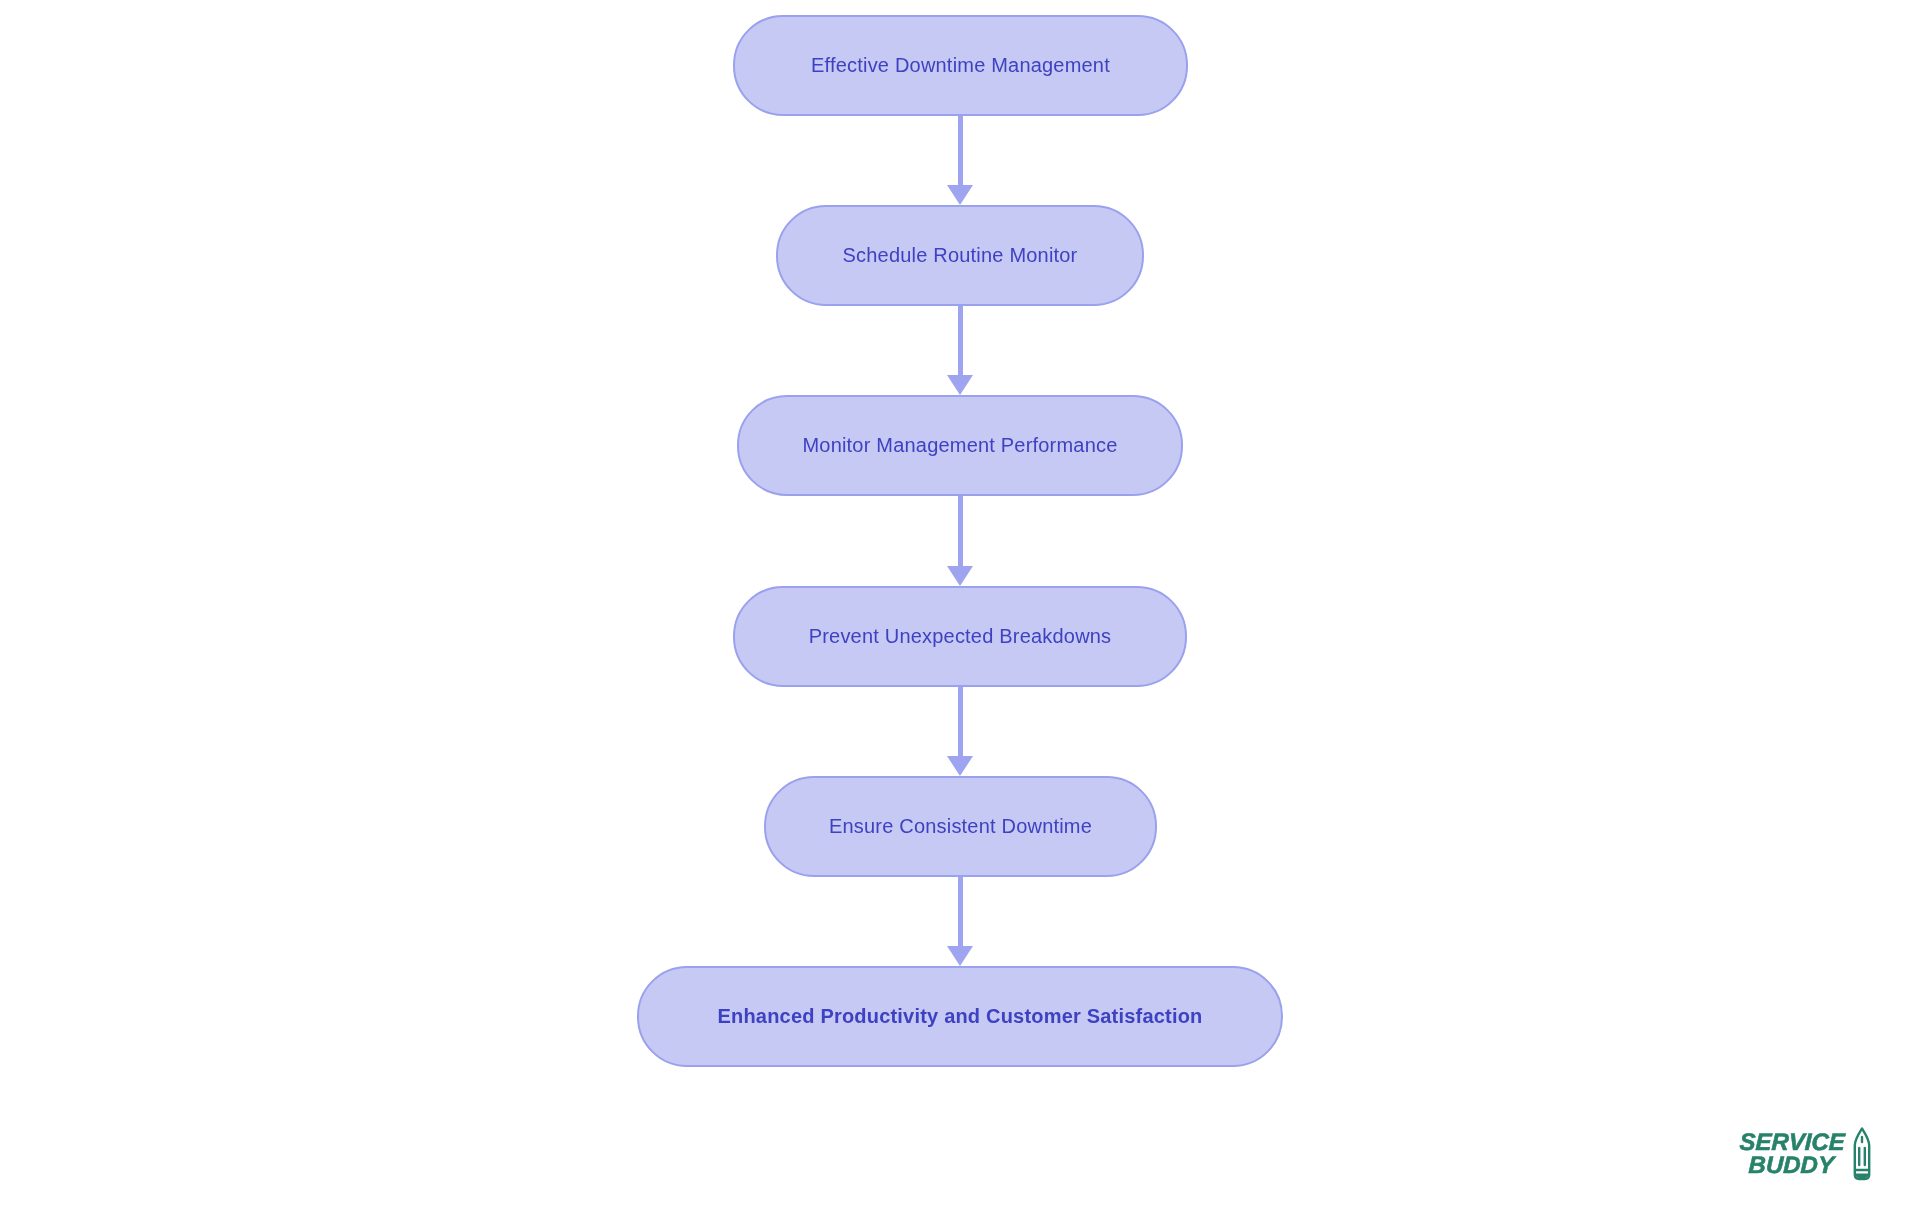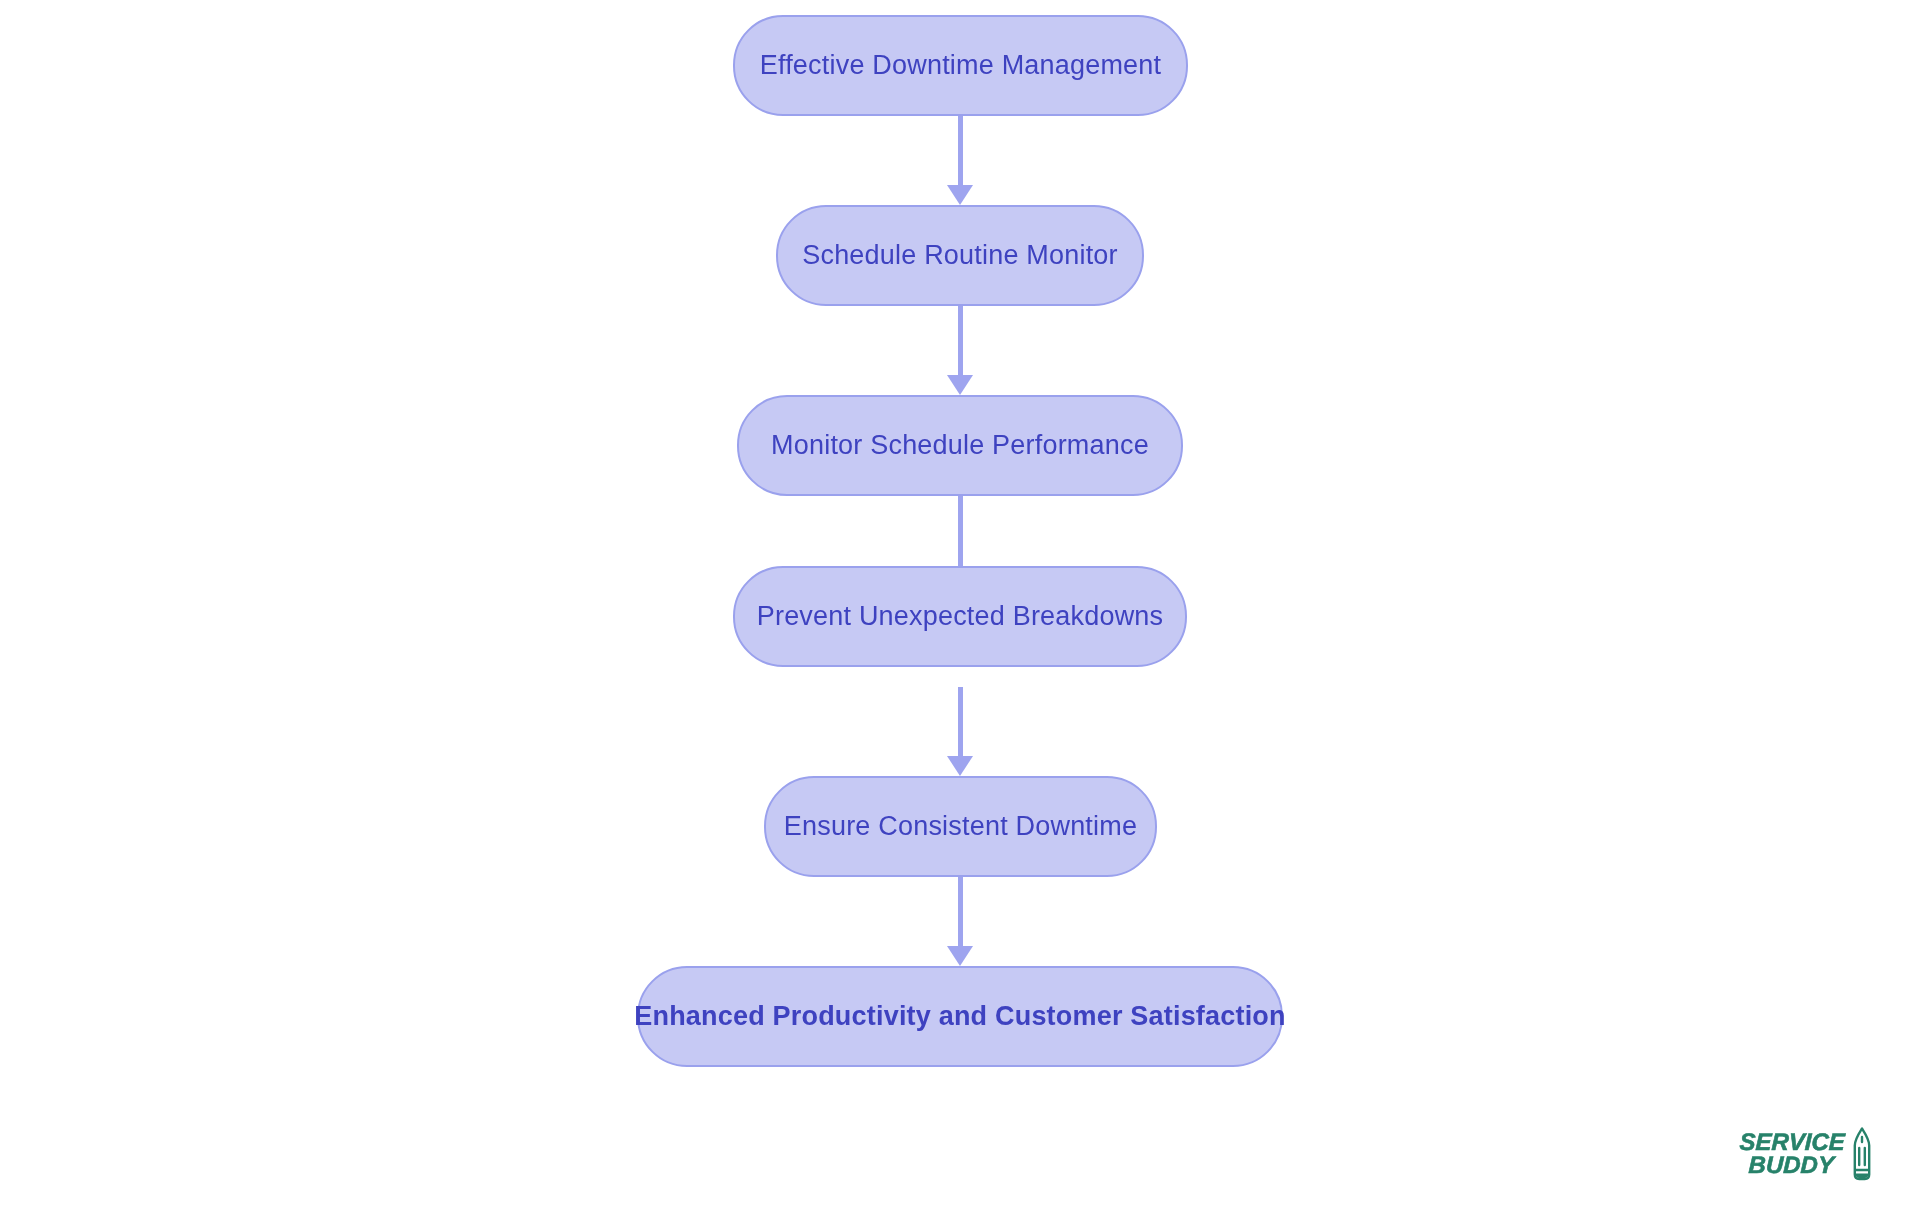--- a/index.html
+++ b/index.html
@@ -20,28 +20,28 @@
     height: 101px;
     border-radius: 50px;
     background: var(--node-fill, #c6c9f4);
     border: 2px solid var(--node-border, #9aa1ed);
     display: flex;
     align-items: center;
     justify-content: center;
   }
   .node-label {
     color: var(--node-text, #3e42c0);
-    font-size: 27px;
+    font-size: 20px;
     letter-spacing: 0.2px;
     white-space: nowrap;
   }
   .n1 { left: 733px; top: 15px;  width: 455px; }
   .n2 { left: 776px; top: 205px; width: 368px; }
   .n3 { left: 737px; top: 395px; width: 446px; }
-  .n4 { left: 733px; top: 566px; width: 454px; justify-content: center; }
+  .n4 { left: 733px; top: 586px; width: 454px; justify-content: center; }
   .n5 { left: 764px; top: 776px; width: 393px; }
   .n6 { left: 637px; top: 966px; width: 646px; font-weight: bold; }
 
   
   .arrow { position: absolute; left: 947px; width: 26px; }
   .a1 { top: 116px; height: 89px; }
   .a2 { top: 306px; height: 89px; }
   .a3 { top: 496px; height: 90px; }
   .a4 { top: 687px; height: 89px; }
   .a5 { top: 877px; height: 89px; }
@@ -103,21 +103,21 @@
   <div class="node n2">
     <span class="node-label">Schedule Routine Monitor</span>
   </div>
 
   <div class="arrow a2">
     <div class="arrow-line"></div>
     <div class="arrow-head"></div>
   </div>
 
   <div class="node n3">
-    <span class="node-label">Monitor Schedule Performance</span>
+    <span class="node-label">Monitor Management Performance</span>
   </div>
 
   <div class="arrow a3">
     <div class="arrow-line"></div>
     <div class="arrow-head"></div>
   </div>
 
   <div class="node n4">
     <span class="node-label">Prevent Unexpected Breakdowns</span>
   </div>

